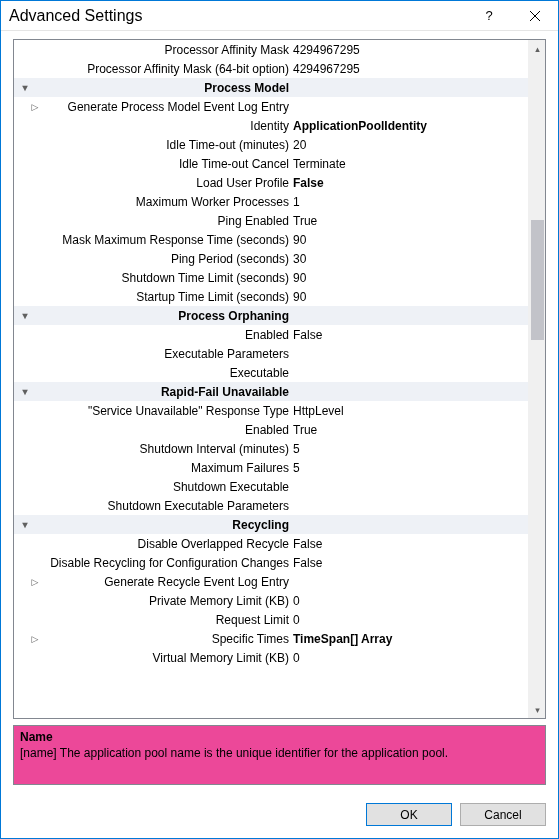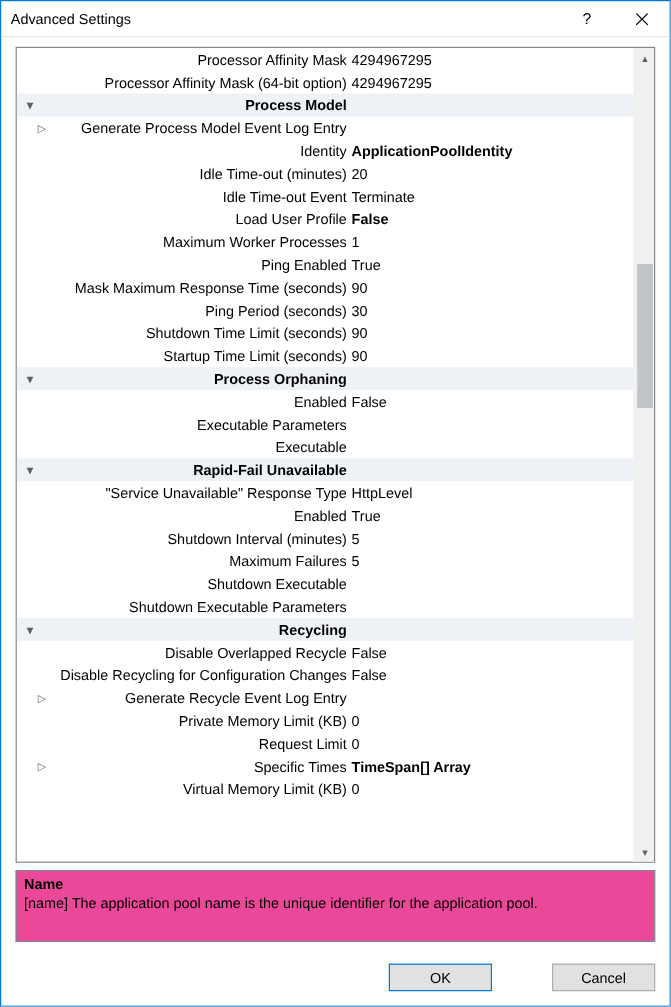--- a/index.html
+++ b/index.html
@@ -15,21 +15,21 @@
     border: 1px solid #0078d7;
     display: flex; flex-direction: column;
     background: #fff;
   }
   .titlebar {
     height: 30px;
     display: flex; align-items: center;
     padding-left: 8px;
     border-bottom: 1px solid #e5e5e5;
   }
-  .titlebar-title { flex: 1; font-size: 12px; }
+  .titlebar-title { flex: 1; font-size: 16px; }
   .titlebar-btn {
     width: 46px; height: 30px;
     display: flex; align-items: center; justify-content: center;
     font-family: "Segoe UI Symbol", sans-serif;
   }
   .titlebar-btn.help { font-size: 13px; }
   .titlebar-btn.close svg { width: 10px; height: 10px; }
   .content {
     flex: 1; display: flex; flex-direction: column;
     padding: 8px 12px 12px 12px;
@@ -103,21 +103,20 @@
   .button-row {
     display: flex; justify-content: flex-end;
     gap: 8px; margin-top: 18px;
   }
   .btn {
     width: 86px; height: 23px;
     border: 1px solid #adadad;
     background: #e1e1e1;
     display: flex; align-items: center; justify-content: center;
     font-size: 12px;
-    margin-left: 42px;
   }
   .btn.default {
     border: 1px solid #0078d7;
   }
 </style>
 </head>
 <body>
 
 <div class="window">
   <div class="titlebar">
@@ -167,21 +166,21 @@
           </div>
           <div class="row">
             <div class="cell-toggle"></div>
             <div class="cell-expand"></div>
             <div class="cell-label">Idle Time-out (minutes)</div>
             <div class="cell-value">20</div>
           </div>
           <div class="row">
             <div class="cell-toggle"></div>
             <div class="cell-expand"></div>
-            <div class="cell-label">Idle Time-out Event</div>
+            <div class="cell-label">Idle Time-out Cancel</div>
             <div class="cell-value">Terminate</div>
           </div>
           <div class="row">
             <div class="cell-toggle"></div>
             <div class="cell-expand"></div>
             <div class="cell-label">Load User Profile</div>
             <div class="cell-value bold">False</div>
           </div>
           <div class="row">
             <div class="cell-toggle"></div>

